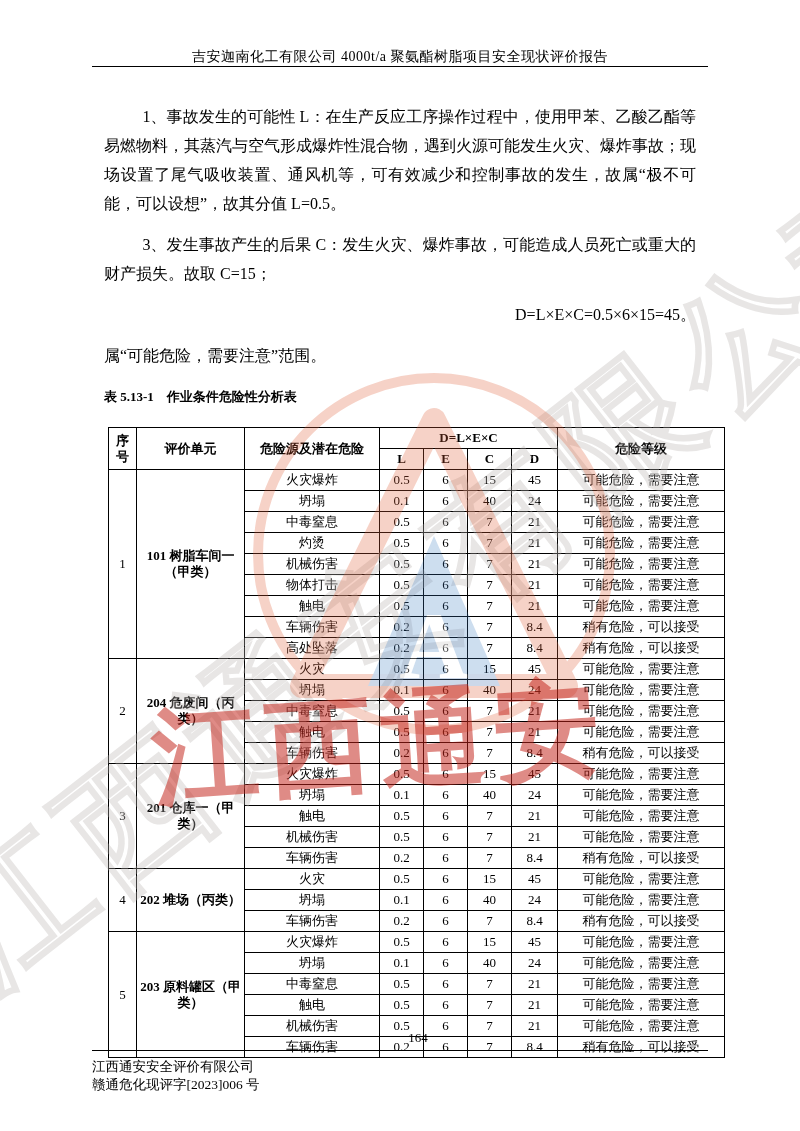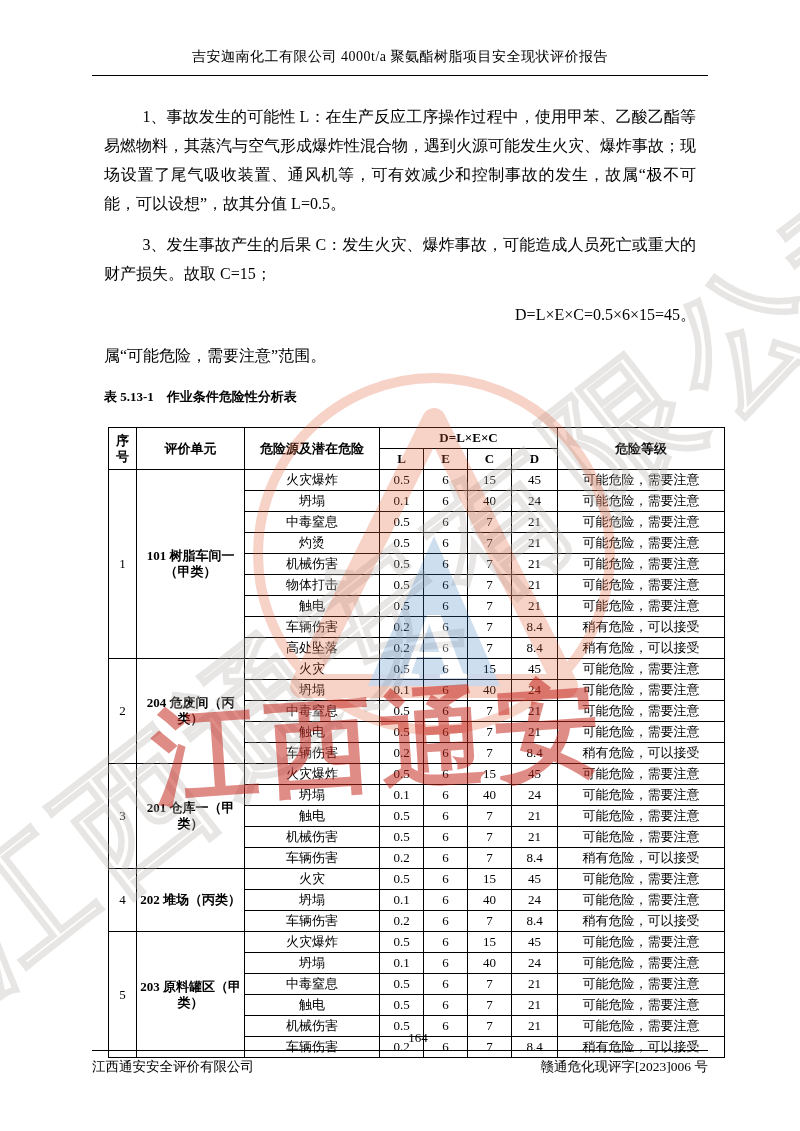--- a/index.html
+++ b/index.html
@@ -6,21 +6,21 @@
   .page {
     position:relative; width:800px; height:1131px; margin:0 auto;
     background:#ffffff; overflow:hidden; color:#000;
     font-family:"Liberation Serif","DejaVu Serif",serif;
     outline:1px solid #e3e3e3;
   }
   
   .doc-header {
     position:absolute; top:48px; left:92px; right:92px;
     text-align:center; font-size:14px; letter-spacing:0.5px;
-    padding-bottom:9px; border-bottom:1px solid #000;
+    border-bottom:1px solid #000;
   }
   
   .content {
     position:absolute; top:90px; left:92px; right:92px;
     font-size:16px; line-height:29px; text-align:justify;
   }
   .content p { margin:12px; }
   .indent { text-indent:2.4em; }
   .formula { text-align:right; text-indent:0; }
   .table-title {
@@ -41,21 +41,21 @@
   td.unit-cell { font-weight:bold; }
   td.seq-cell { font-weight:normal; }
   
   .page-number {
     position:absolute; top:1030px; left:0; width:100%;
     text-align:center; font-size:13px;padding-left:18px;
   }
   .doc-footer {
     position:absolute; top:1050px; left:92px; right:92px;
     border-top:1px solid #000; padding-top:7px;
-    display:flex; justify-content:space-between; font-size:13.5px;
+    display:flex; justify-content:space-between; font-size:13.5px;flex-direction:column;
   }
   
   .watermark { position:absolute; inset:0; pointer-events:none; z-index:6; }
   .wm-logo { position:absolute; left:248px; top:368px; width:372px; height:372px; opacity:0.28; }
   .wm-red {
     position:absolute; left:152px; top:672px; white-space:nowrap;
     font-family:"Liberation Sans","DejaVu Sans",sans-serif;
     font-size:106px; font-weight:bold; letter-spacing:8px;
     color:#c32218; opacity:0.52; transform:rotate(-4deg);
   }

